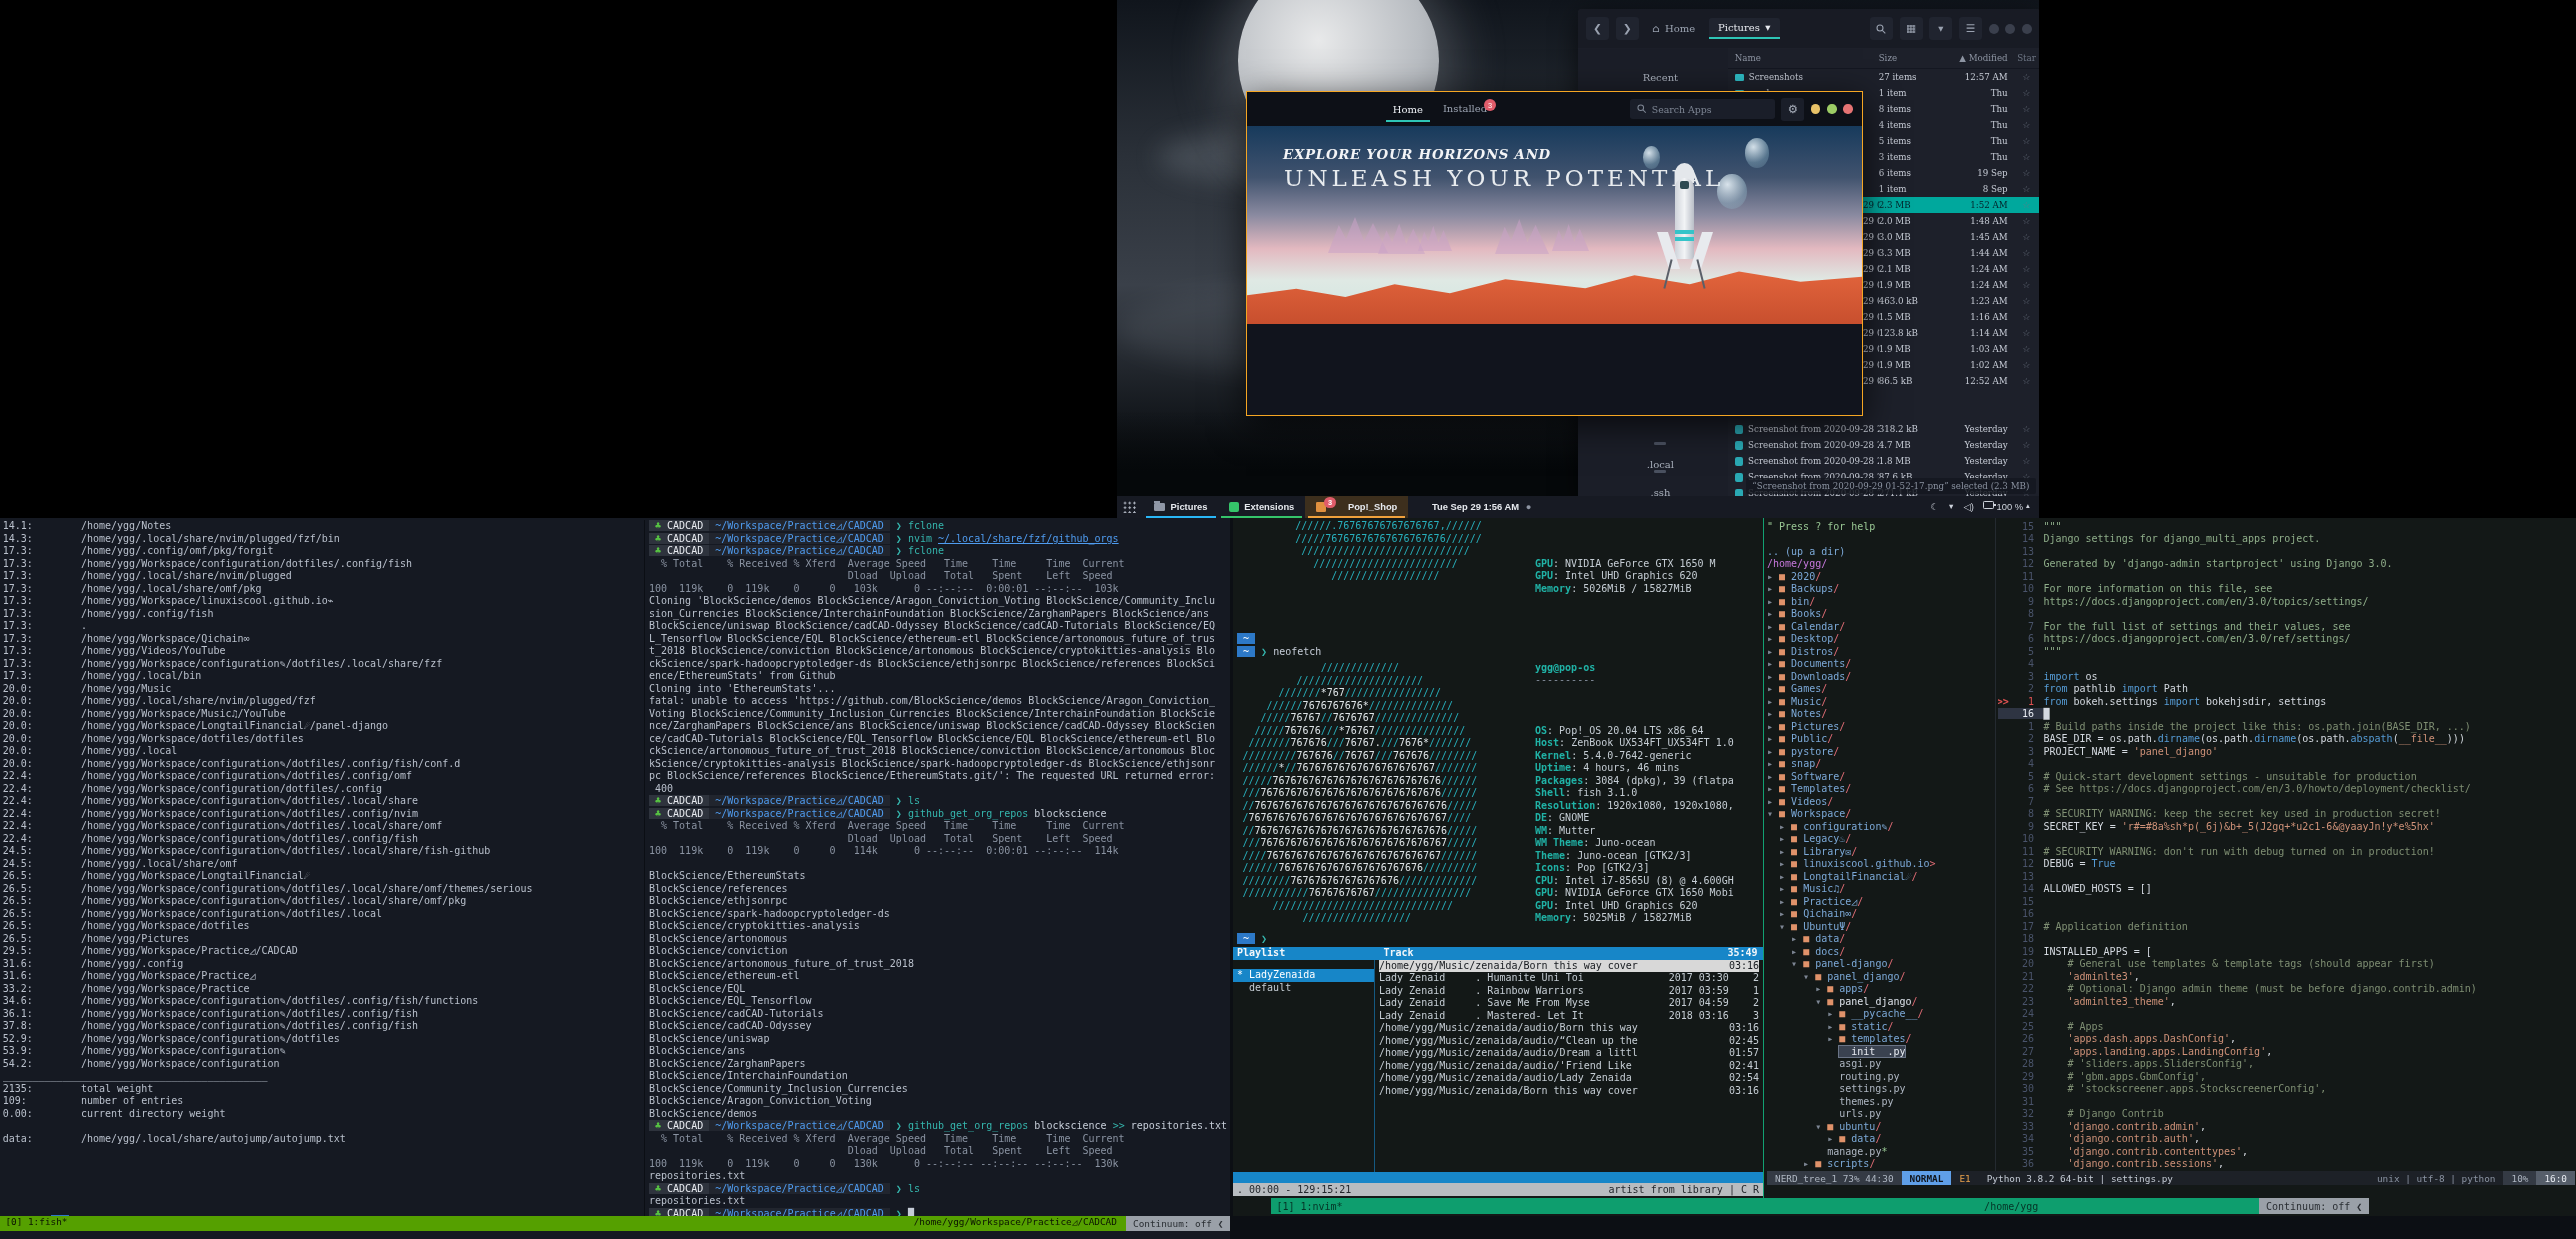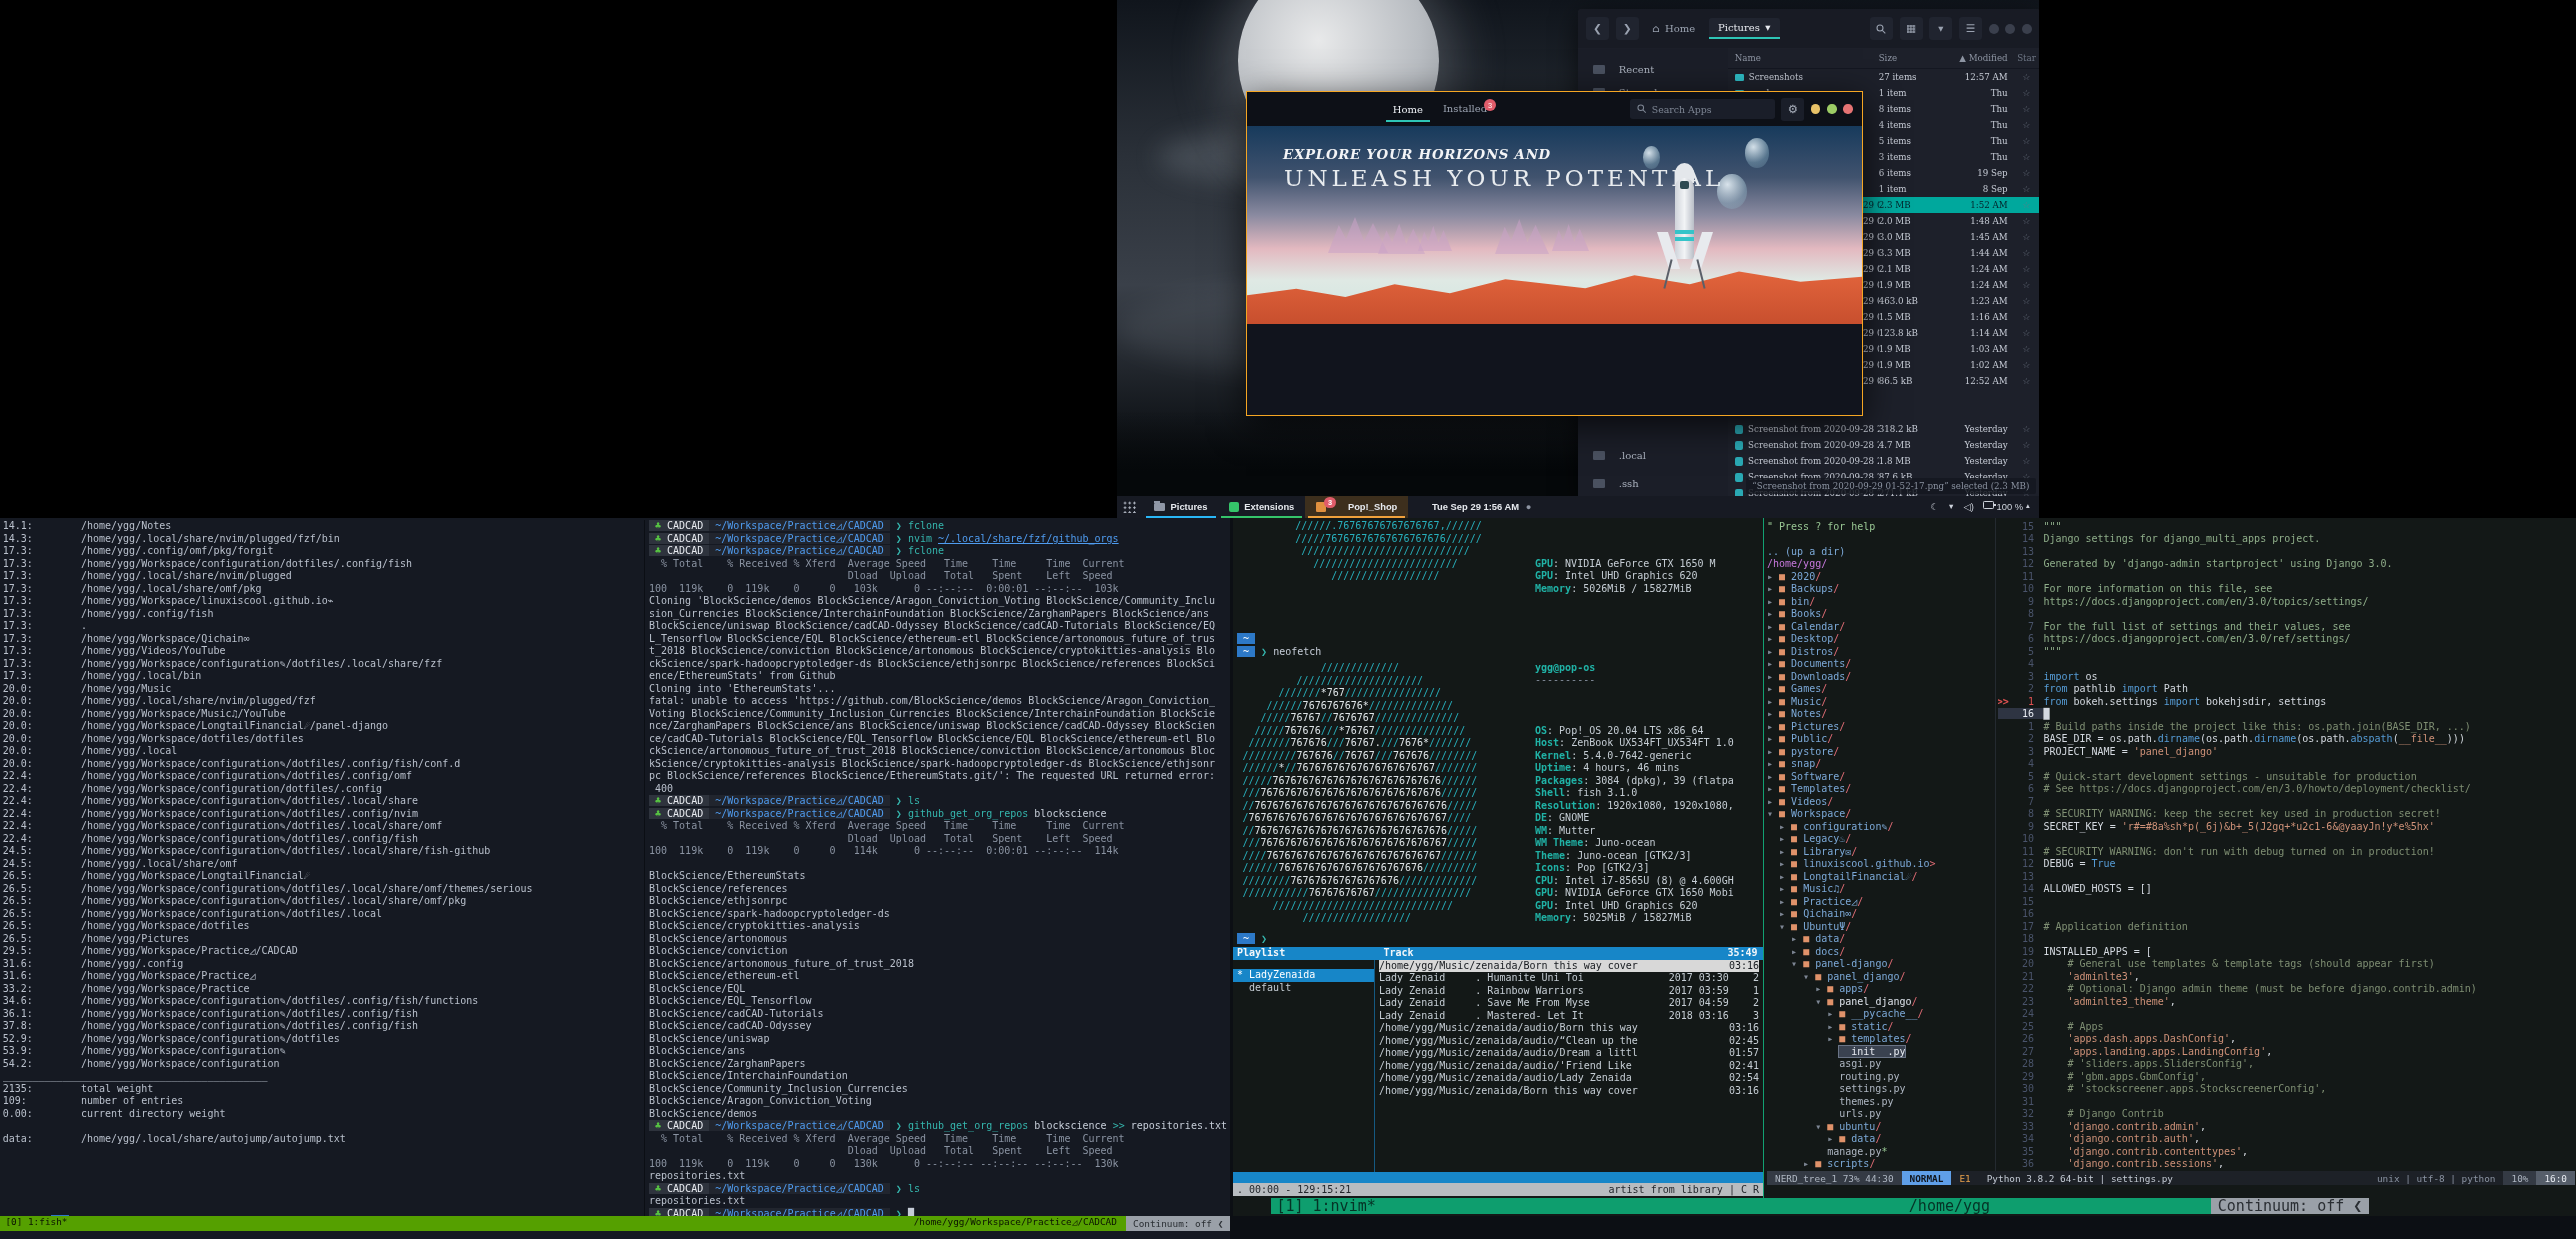--- a/index.html
+++ b/index.html
@@ -13,21 +13,21 @@
   .cloud{background:rgba(190,198,208,.18);border-radius:50%;filter:blur(12px);}
   #trees{left:0;bottom:20px;width:100%;height:87px;background:linear-gradient(180deg,rgba(5,8,10,0) 0%,#05080a 70%);}
   
   #files{left:461px;top:9.4px;width:462px;height:487px;background:#20242f;border-radius:4px 4px 0 0;box-shadow:0 6.7px 27px rgba(0,0,0,.6);font-family:"DejaVu Serif",serif;color:#c7ccd6;}
   #files-toolbar{left:0;top:0;width:100%;height:39px;background:#181b24;border-radius:4px 4px 0 0;display:flex;align-items:center;gap:6.7px;padding:0 8px;box-sizing:border-box;}
   .tbtn{width:23px;height:23px;border-radius:3.4px;background:#20242f;color:#9aa2b0;display:flex;align-items:center;justify-content:center;font-size:10.7px;}
   .crumb{display:flex;align-items:center;gap:5.4px;color:#9aa2b0;font-size:10px;padding:4px 6.7px;}
   .tab-path{display:flex;align-items:center;gap:5.4px;color:#e8ebf0;font-size:10px;padding:4px 9.4px;border-bottom:2px solid #2ec5b6;background:#20242f;border-radius:2.7px 2.7px 0 0;}
   .wdot{width:10px;height:10px;border-radius:50%;background:#3a3f4c;}
   #files-side{left:0;top:39px;width:150px;height:448px;background:#1b1e28;}
-  .side-item{display:flex;align-items:center;gap:14px;height:23px;padding-left:14.8px;color:#aab1bd;font-size:10px;}
+  .side-item{display:flex;align-items:center;gap:14px;height:23px;padding-left:14.8px;color:#aab1bd;font-size:10px;flex-direction:column;}
   .side-ico{width:12px;height:9.4px;border-radius:1.3px;background:#4a5160;}
   #files-list{left:150px;top:39px;width:312px;height:448px;background:#1d202a;overflow:hidden;}
   #files-cols{display:flex;height:20px;align-items:center;color:#8d94a2;font-size:8.7px;border-bottom:0.7px solid #141721;}
   .frow{display:flex;height:16px;align-items:center;font-size:8.7px;color:#c7ccd6;}
   .frow.sel{background:#00a89d;color:#04222a;}
   .f-name{width:144px;padding-left:6.7px;display:flex;gap:4.7px;align-items:center;overflow:hidden;white-space:nowrap;}
   .f-size{width:62px;}
   .f-mod{width:67px;text-align:right;padding-right:5.4px;}
   .f-star{width:27px;text-align:center;color:#6d7584;}
   #files-status{right:4px;bottom:2.7px;color:#8a92a0;font-size:8.7px;background:rgba(20,23,32,.85);padding:2.7px 6.7px;border-radius:2px;}
@@ -94,21 +94,21 @@
   #vsplit{left:762px;top:0;width:0.7px;height:653px;background:#242a30;}
   #code{left:765px;top:2.7px;width:577px;height:651px;overflow:hidden;font-family:"DejaVu Sans Mono",monospace;font-size:10px;}
   .ln{display:inline-block;width:36px;text-align:right;padding-right:9.4px;color:#49536a;}
   .ln.red{color:#e05252;} .ln.cur{color:#e8ecf2;background:#2e3442;}
   .doc{color:#8fae8a;} .com{color:#7f8f73;} .str{color:#ce9178;} .kw{color:#569cd6;} .fn{color:#569cd6;} .pl{color:#d4d9e0;} .sign{color:#e05252;font-weight:bold;}
   #nvstat{left:534px;top:653px;width:808px;height:14px;background:#1d2127;display:flex;align-items:center;font-family:"DejaVu Sans Mono",monospace;font-size:9.4px;color:#8a93a2;}
   .nvseg{padding:0 8px;height:100%;display:flex;align-items:center;}
   .nvnormal{background:#5f9fe8;color:#10151c;font-weight:bold;}
   .nverr{color:#e8a04c;}
   .nvchip1{background:#343a44;color:#aeb6c2;} .nvchip2{background:#565e6a;color:#e8ecf2;}
-  #rstatus{left:38px;top:680px;width:1098px;height:16px;background:#0e9e6e;color:#053326;font-family:"DejaVu Sans Mono",monospace;font-size:15px;display:flex;align-items:center;}
+  #rstatus{left:38px;top:680px;width:1098px;height:16px;background:#0e9e6e;color:#053326;font-family:"DejaVu Sans Mono",monospace;font-size:10px;display:flex;align-items:center;}
   
   .r-body{position:absolute;left:17.4px;top:20px;width:19px;height:81px;background:linear-gradient(90deg,#cfd3da,#f2f4f6 50%,#b9bec7);border-radius:9.4px 9.4px 2.7px 2.7px;}
   .r-nose{position:absolute;left:17.4px;top:5.4px;width:19px;height:20px;background:#e4e7eb;border-radius:50% 50% 0 0;}
   .r-win{position:absolute;left:22px;top:23px;width:9.4px;height:8px;background:#2e4a52;border-radius:2px;}
   .r-stripe{position:absolute;left:17.4px;width:19px;height:4px;background:#35c4c9;}
   .r-fin{position:absolute;top:74px;width:10.7px;height:37px;background:#e8eaee;}
   .r-leg{position:absolute;top:101px;width:2px;height:30px;background:#5a5f68;}
 </style>
 <style>.ic-folder{width:9.4px;height:7.4px;background:#2ebbc4;border-radius:1.3px;flex:none;} .ic-shot{width:8.7px;height:8.7px;background:#2aa9b4;border-radius:2px;flex:none;} .psel{background:#1786c8;color:#fff;}</style></head>
 <body>

